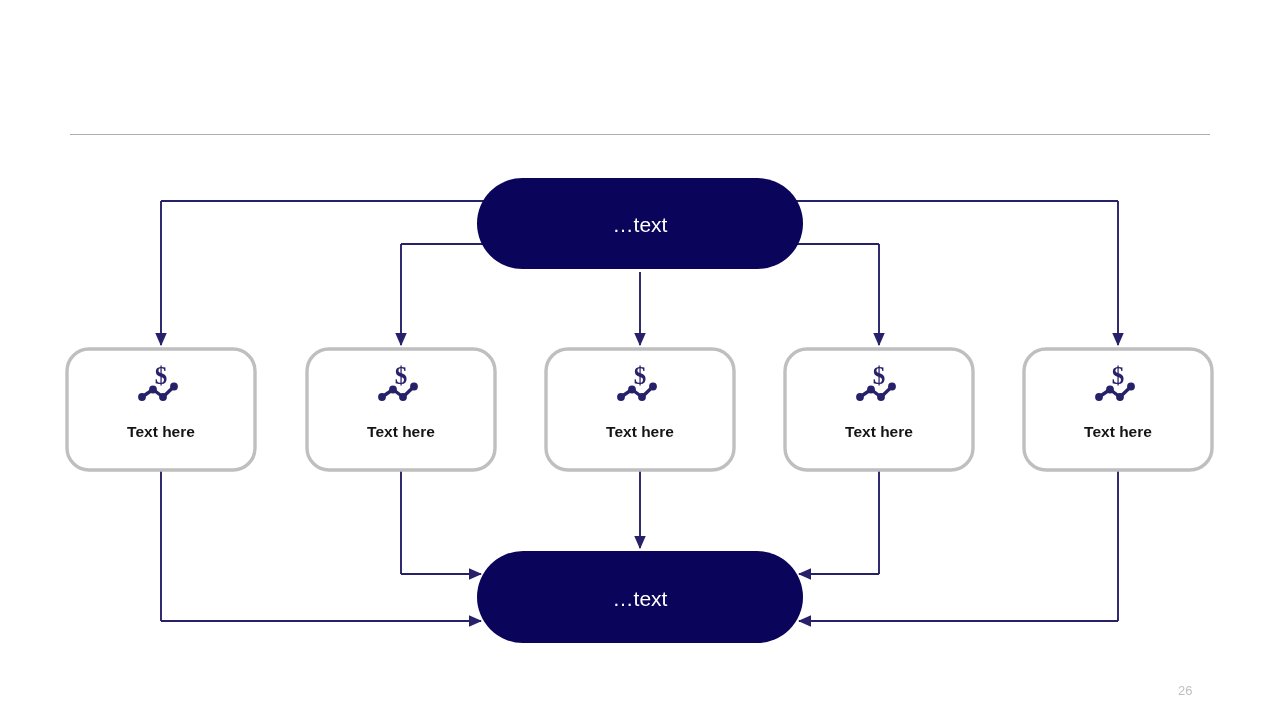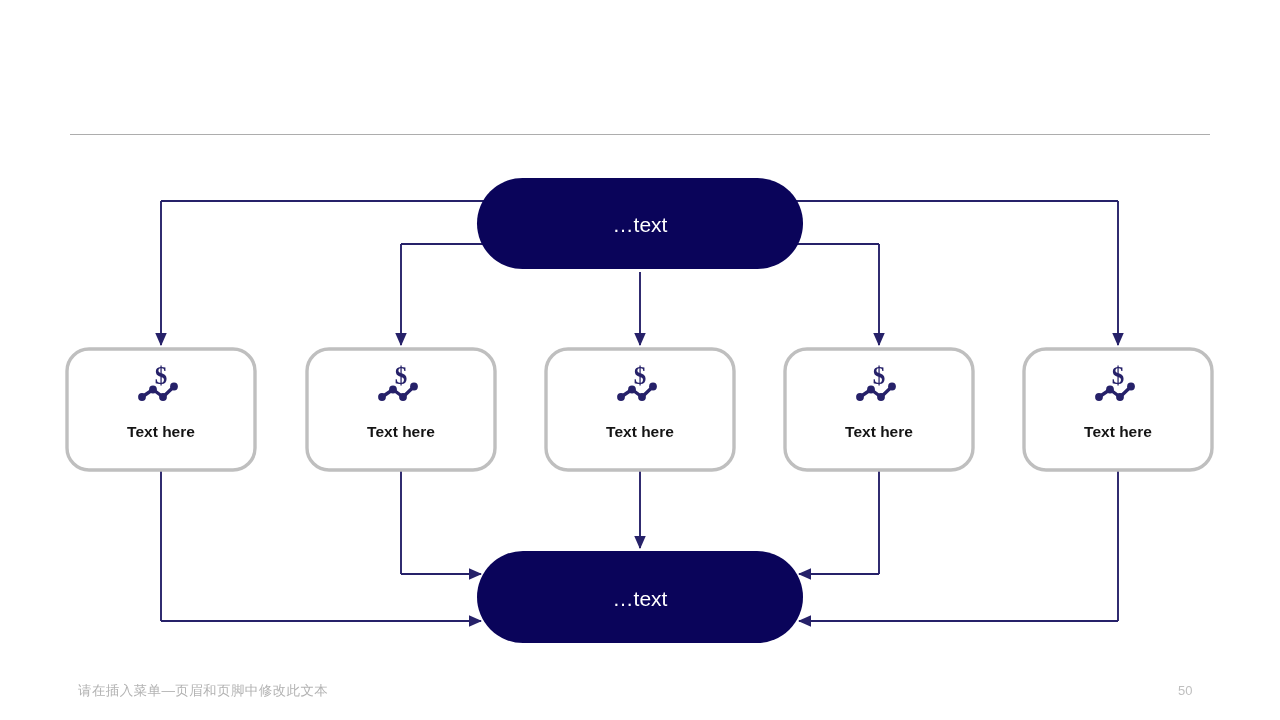--- a/index.html
+++ b/index.html
@@ -115,16 +115,15 @@
       <text class="node-label" x="879" y="410" text-anchor="middle">Text here</text>
     </g>
 
     <g>
       <rect x="1024" y="322" width="188" height="121" rx="22" ry="22" fill="#ffffff" stroke="#bfbfbf" stroke-width="3.4"></rect>
       <use href="#dollar-trend" x="1118" y="357"></use>
       <text class="node-label" x="1118" y="410" text-anchor="middle">Text here</text>
     </g>
   </svg>
 
-  <div class="footer-text">请在插入菜单—页眉和页脚中修改此文本</div>
-  <div class="page-num">50</div>
+  <div class="page-num">26</div>
 
 </div>
 
 </body></html>

